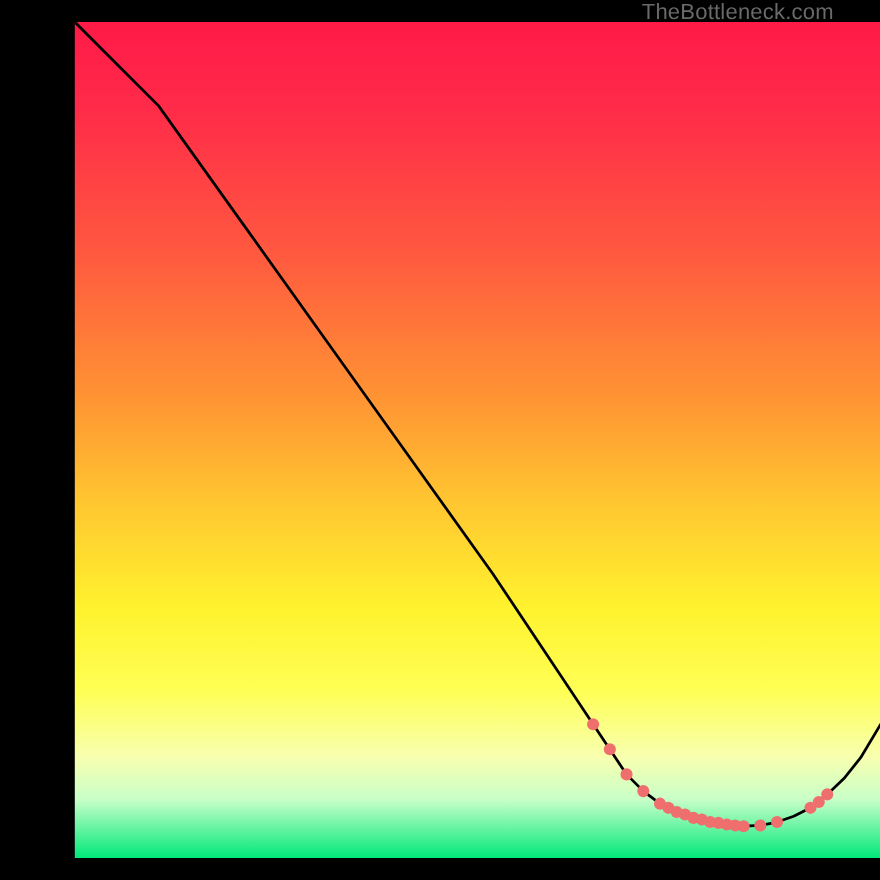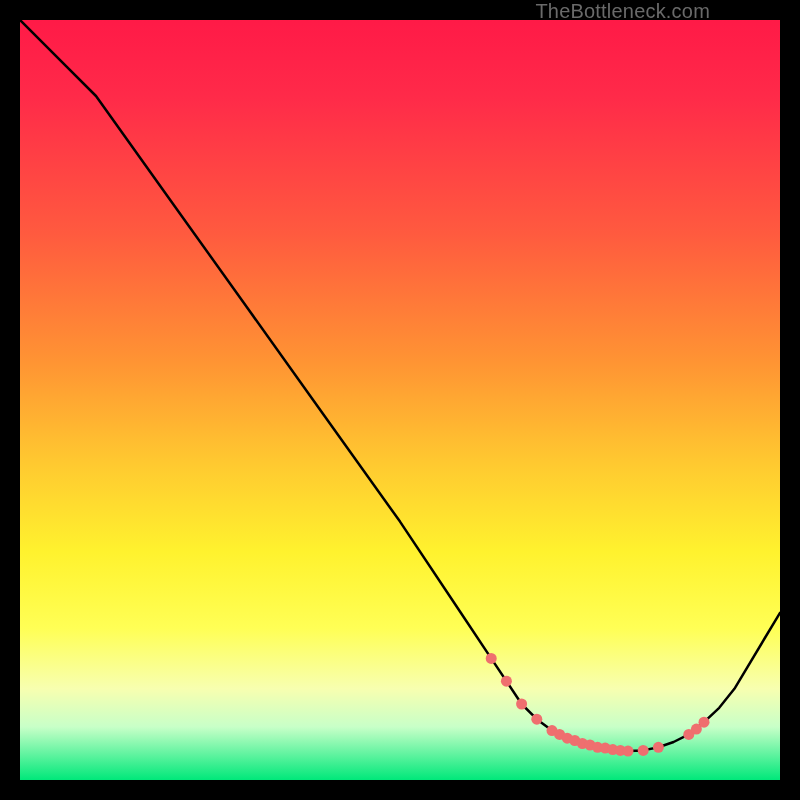--- a/index.html
+++ b/index.html
@@ -9,20 +9,21 @@
     height: 800px;
     background: #000;
     overflow: hidden;
     font-family: Arial, Helvetica, sans-serif;
   }
   .frame {
     position: relative;
     width: 716px;
     height: 800px;
     background: #000;
+    margin-left: 48px;
   }
   .plot-area {
     position: absolute;
     left: 20px;
     top: 20px;
     width: 760px;
     height: 760px;
     
     background: linear-gradient(to bottom,
       #ff1a47 0%,

